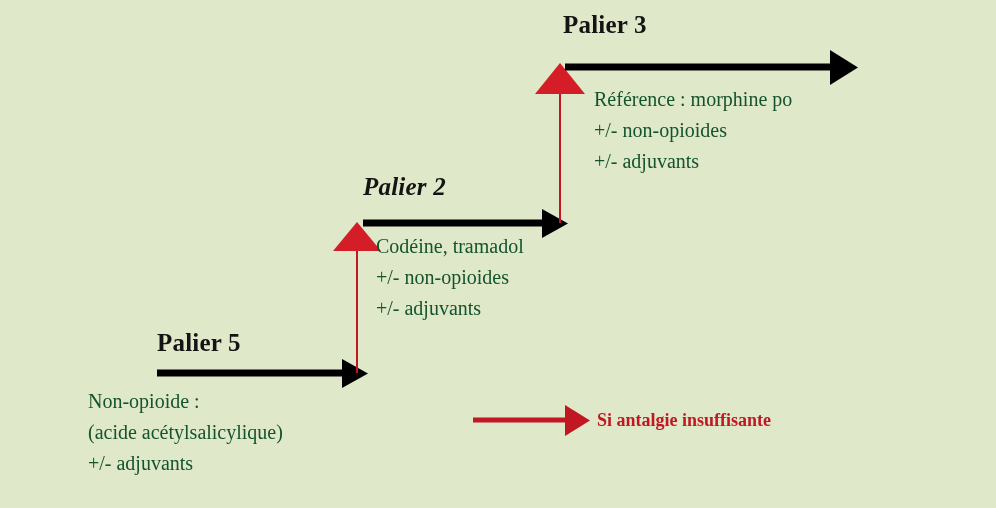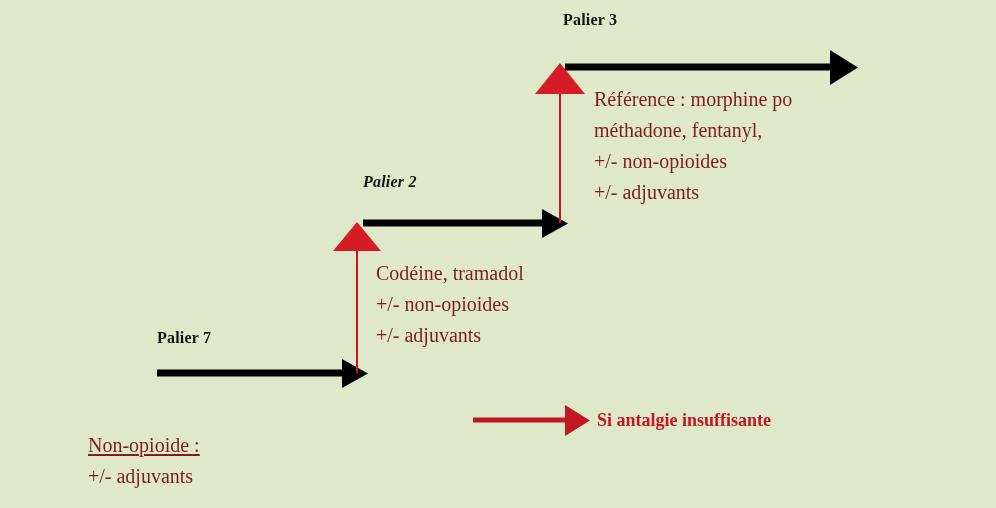--- a/index.html
+++ b/index.html
@@ -23,53 +23,51 @@
   .svg-layer {
     position: absolute;
     left: 0;
     top: 0;
     width: 996px;
     height: 508px;
   }
   .step-title {
     position: absolute;
     font-weight: bold;
-    font-size: 16px;
+    font-size: 25px;
     line-height: 1;
     letter-spacing: 0.2px;
     color: #141414;
     white-space: nowrap;
   }
   .step-body {
     position: absolute;
     font-size: 20px;
     line-height: 31px;
-    color: #7f1d1d;
+    color: #14532d;
     white-space: nowrap;
   }
   .step-body .underlined {
-    text-decoration: underline;
     text-underline-offset: 2px;
-    margin-top: 44px;
   }
   .legend-label {
     position: absolute;
     font-weight: bold;
     font-size: 18px;
     line-height: 1;
     color: #c01722;
     white-space: nowrap;
   }
   
   #title-p1 { left: 157px; top: 330px; }
   #title-p2 { left: 363px; top: 174px; font-style: italic; }
   #title-p3 { left: 563px; top: 12px; }
 
   #body-p1 { left: 88px; top: 386px; }
-  #body-p2 { left: 376px; top: 258px; }
+  #body-p2 { left: 376px; top: 231px; }
   #body-p3 { left: 594px; top: 84px; }
 
   #legend-text { left: 597px; top: 411px; }
 </style>
 </head>
 <body>
 
 <div id="diagram">
 
   <svg class="svg-layer" viewBox="0 0 996 508" xmlns="http://www.w3.org/2000/svg">
@@ -98,36 +96,36 @@
       <line x1="565" y1="67" x2="833" y2="67" stroke="#000000" stroke-width="7"></line>
       <polygon points="830,50 858,67.5 830,85" fill="#000000"></polygon>
     </g>
 
     <g>
       <line x1="473" y1="420" x2="568" y2="420" stroke="#c01722" stroke-width="5"></line>
       <polygon points="565,405 590,420.5 565,436" fill="#c01722"></polygon>
     </g>
   </svg>
 
-  <div class="step-title" id="title-p1">Palier 7</div>
+  <div class="step-title" id="title-p1">Palier 5</div>
   <div class="step-body" id="body-p1">
     <div class="underlined">Non-opioide :</div>
+    <div>(acide acétylsalicylique)</div>
     <div>+/- adjuvants</div>
   </div>
 
   <div class="step-title" id="title-p2">Palier 2</div>
   <div class="step-body" id="body-p2">
     <div>Codéine, tramadol</div>
     <div>+/- non-opioides</div>
     <div>+/- adjuvants</div>
   </div>
 
   <div class="step-title" id="title-p3">Palier 3</div>
   <div class="step-body" id="body-p3">
     <div>Référence : morphine po</div>
-    <div>méthadone, fentanyl,</div>
     <div>+/- non-opioides</div>
     <div>+/- adjuvants</div>
   </div>
 
   <div class="legend-label" id="legend-text">Si antalgie insuffisante</div>
 
 </div>
 
 </body></html>

